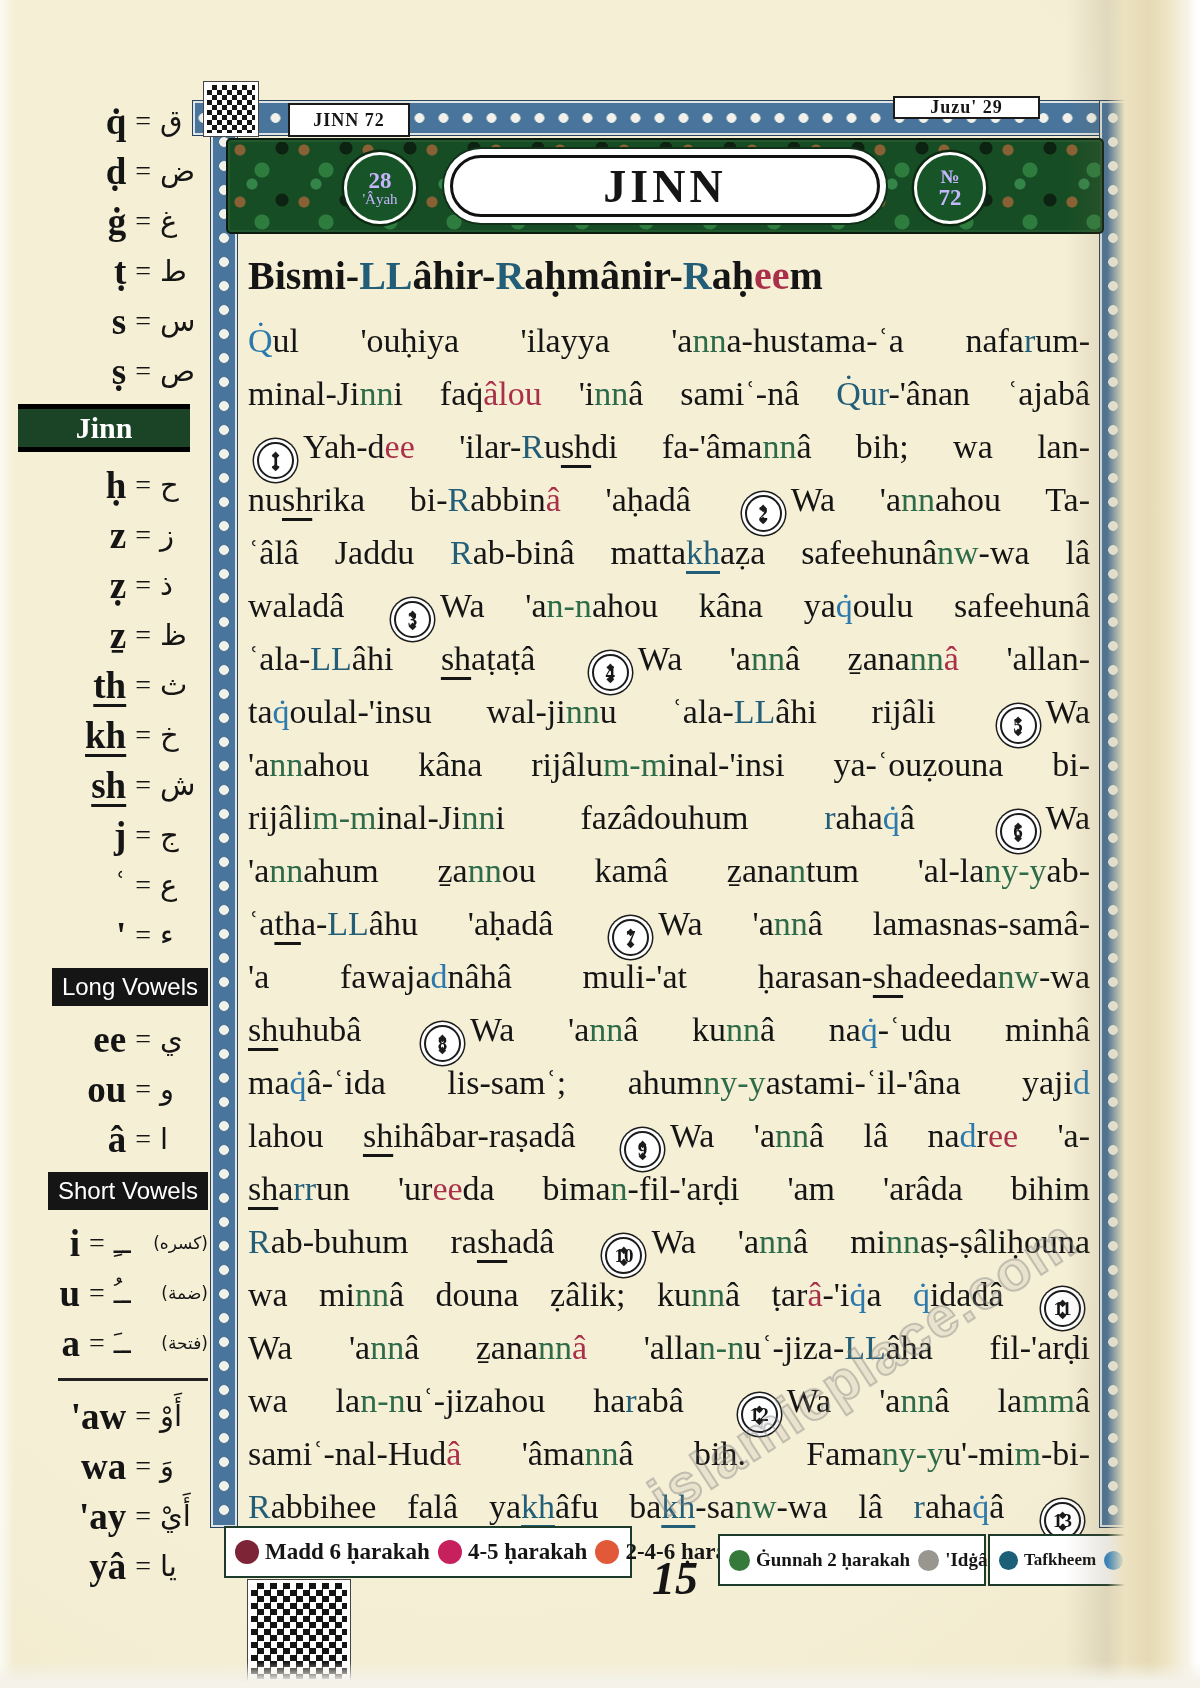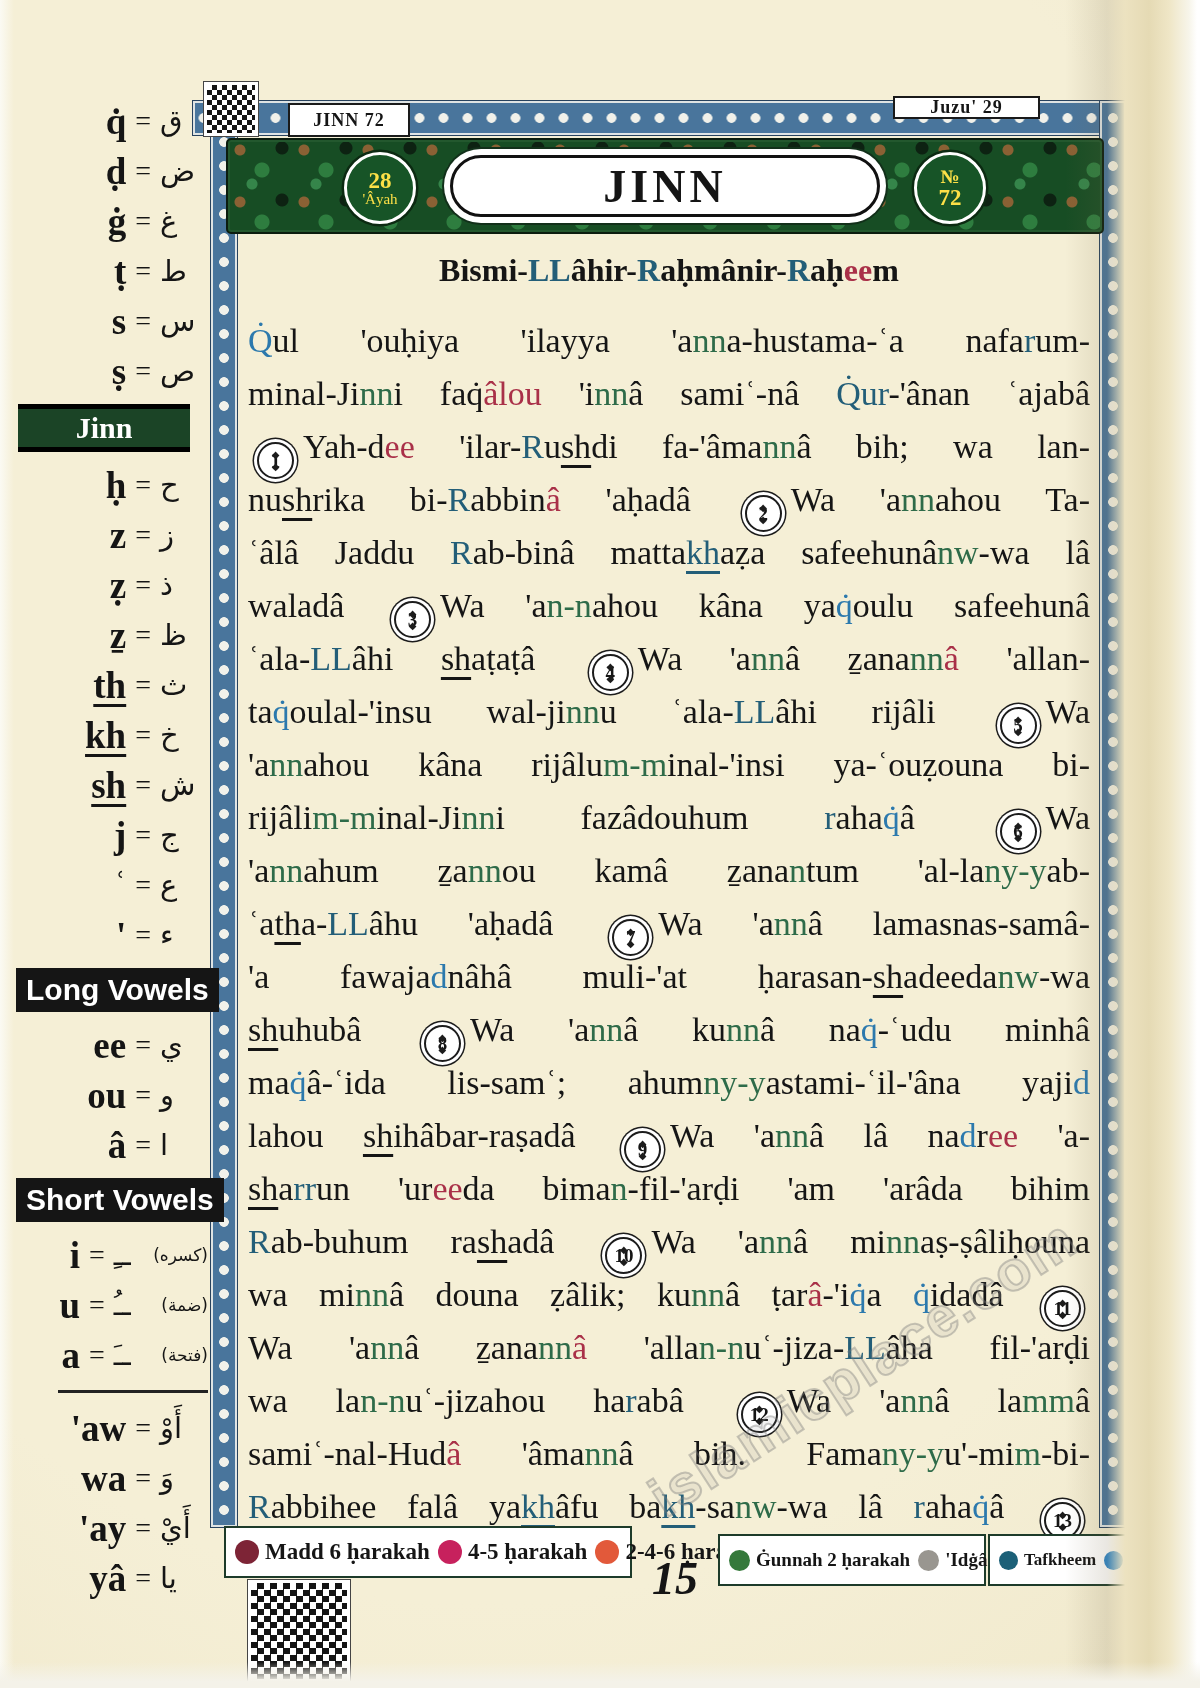--- a/index.html
+++ b/index.html
@@ -44,31 +44,31 @@
       radial-gradient(circle at 12px 10px, #8a6134 5px, transparent 6px),
       radial-gradient(circle at 34px 30px, #2e7d3f 7px, transparent 8px),
       radial-gradient(circle at 54px 8px, #0d2212 6px, transparent 7px),
       radial-gradient(circle at 24px 44px, #35854a 5px, transparent 6px);
     background-size:64px 52px;box-shadow:inset 0 0 0 2px #23582e;}
   .cartouche{position:absolute;left:50%;top:50%;transform:translate(-50%,-50%);
     width:430px;height:62px;background:#fff;border:3px solid #111;border-radius:34px;
     box-shadow:0 0 0 6px #fff, 0 0 0 8px #12301a;display:flex;align-items:center;justify-content:center;}
   .banner-title{font-weight:bold;font-size:46px;letter-spacing:4px;}
   .bcircle{position:absolute;top:12px;width:72px;height:72px;border-radius:50%;background:#175427;
-    border:3px solid #fff;box-shadow:0 0 0 2.5px #0c2a12;color:#fde047;display:flex;flex-direction:column;
+    border:3px solid #fff;box-shadow:0 0 0 2.5px #0c2a12;color:#c4b5fd;display:flex;flex-direction:column;
     align-items:center;justify-content:center;line-height:1.02;}
   .bcircle-left{left:116px;}
   .bcircle-right{right:116px;}
   .bc-big{font-weight:bold;font-size:23px;}
   .bc-small{font-size:15px;text-align:right;}
   .bc-no{font-size:19px;font-weight:bold;}
 
   
-  .bismillah{position:absolute;left:248px;top:252px;width:842px;text-align:center;
-    font-weight:bold;font-size:32px;}
+  .bismillah{position:absolute;left:248px;top:252px;width:842px;text-align:left;
+    font-weight:bold;font-size:40px;}
   .verses{position:absolute;left:248px;top:314px;width:842px;font-size:34px;line-height:53px;}
   .vline{height:53px;text-align:justify;text-align-last:justify;}
   .s-k{color:#151515;}
   .s-g{color:#2e6b49;}
   .s-t{color:#235e78;}
   .s-q{color:#2c79ad;}
   .s-r{color:#a93048;}
   .s-u{color:#151515;text-decoration:underline;text-decoration-thickness:2.5px;text-underline-offset:7px;}
   .s-tu{color:#235e78;text-decoration:underline;text-decoration-thickness:2.5px;text-underline-offset:7px;}
   .s-v{display:inline-flex;align-items:center;justify-content:center;width:37px;height:37px;
@@ -83,21 +83,21 @@
   
   .sidebar{position:absolute;left:16px;top:96px;width:192px;}
   .p-row{display:flex;align-items:center;justify-content:flex-end;gap:9px;height:50px;
     font-weight:bold;font-size:37px;}
   .p-lat{min-width:64px;text-align:right;}
   .p-lat.u{text-decoration:underline;text-decoration-thickness:2.5px;text-underline-offset:6px;}
   .p-eq{font-size:28px;font-weight:normal;}
   .p-ar{font-size:29px;width:48px;text-align:left;font-family:"DejaVu Sans",sans-serif;font-weight:normal;}
   .p-note{font-size:17px;font-family:"DejaVu Sans",sans-serif;font-weight:normal;margin-left:-4px;}
   .p-head{background:#151515;color:#fff;font-family:"Liberation Sans","DejaVu Sans",sans-serif;
-    font-size:30px;font-weight:bold;padding:5px 10px;margin:8px 0 8px auto;width:max-content;}
+    font-size:24px;font-weight:normal;padding:5px 10px;margin:8px 0 8px auto;width:max-content;}
   .jinn-tab{background:#1b4426;color:#fff;font-weight:bold;font-size:30px;height:48px;width:172px;
     margin:8px auto 8px 2px;display:flex;align-items:center;justify-content:center;
     border-top:5px solid #000;border-bottom:5px solid #000;}
   .p-rule{border-top:3px solid #222;width:150px;margin:10px 0 10px auto;}
 
   
   .legend{position:absolute;background:#fff;border:2.5px solid #1d3b2a;display:flex;
     align-items:center;gap:8px;padding:0 9px;font-weight:bold;text-align:right;}
   .legend-left{left:224px;top:1526px;width:408px;height:52px;font-size:23px;}
   .legend-a{left:718px;top:1534px;width:268px;height:52px;font-size:19px;}

